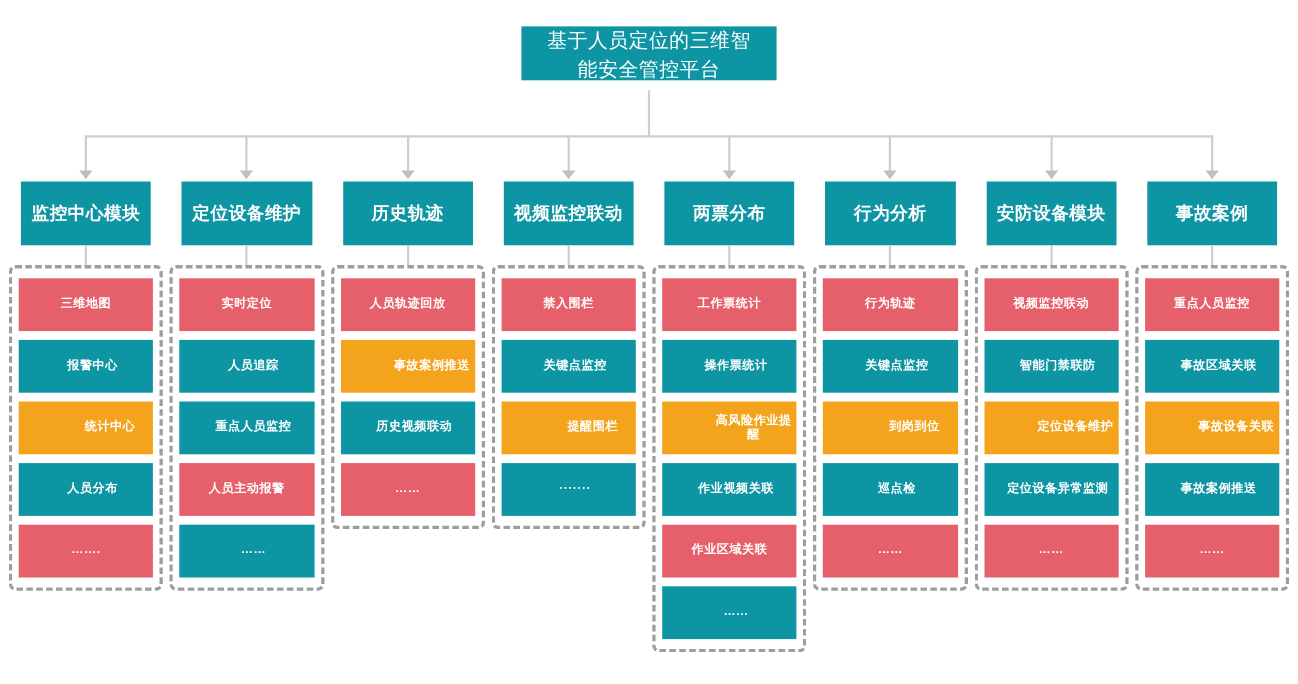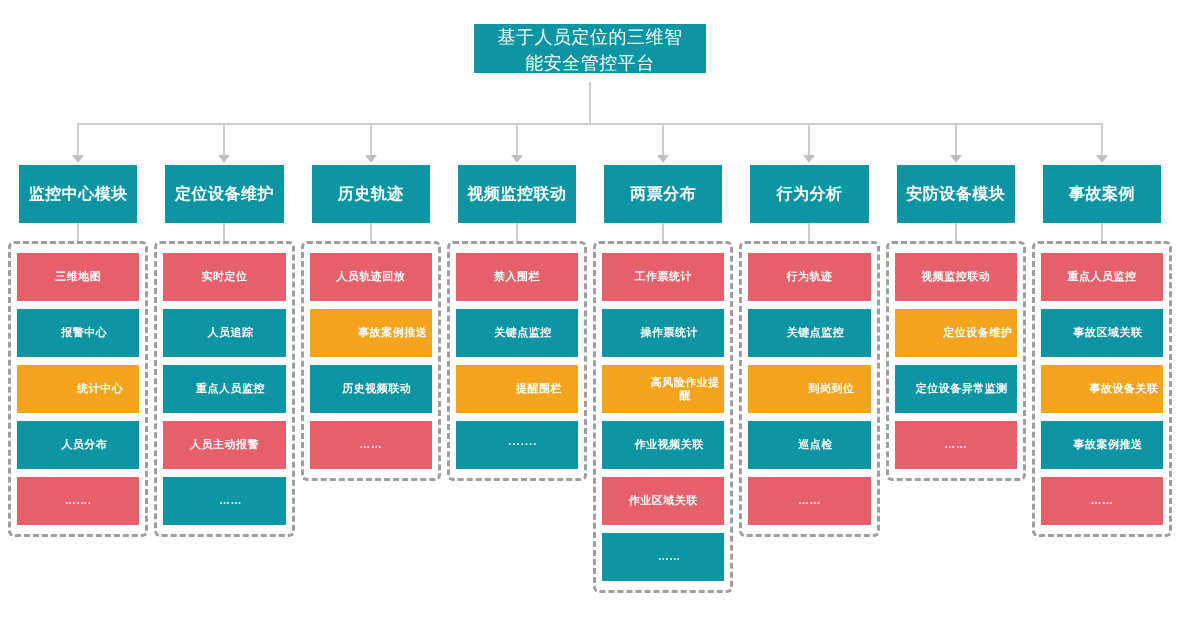--- a/index.html
+++ b/index.html
@@ -140,20 +140,21 @@
         </div>
   </div>
 
   <div class="column">
     <div class="drop"></div>
     <div class="arrow"></div>
     <div class="header">安防设备模块</div>
     <div class="hstub"></div>
     <div class="dashed">
           <div class="item c-red">视频监控联动</div>
+          <div class="item c-teal">智能门禁联防</div>
           <div class="item c-orange">定位设备维护</div>
           <div class="item c-teal">定位设备异常监测</div>
           <div class="item c-red">……</div>
         </div>
   </div>
 
   <div class="column">
     <div class="drop"></div>
     <div class="arrow"></div>
     <div class="header">事故案例</div>

